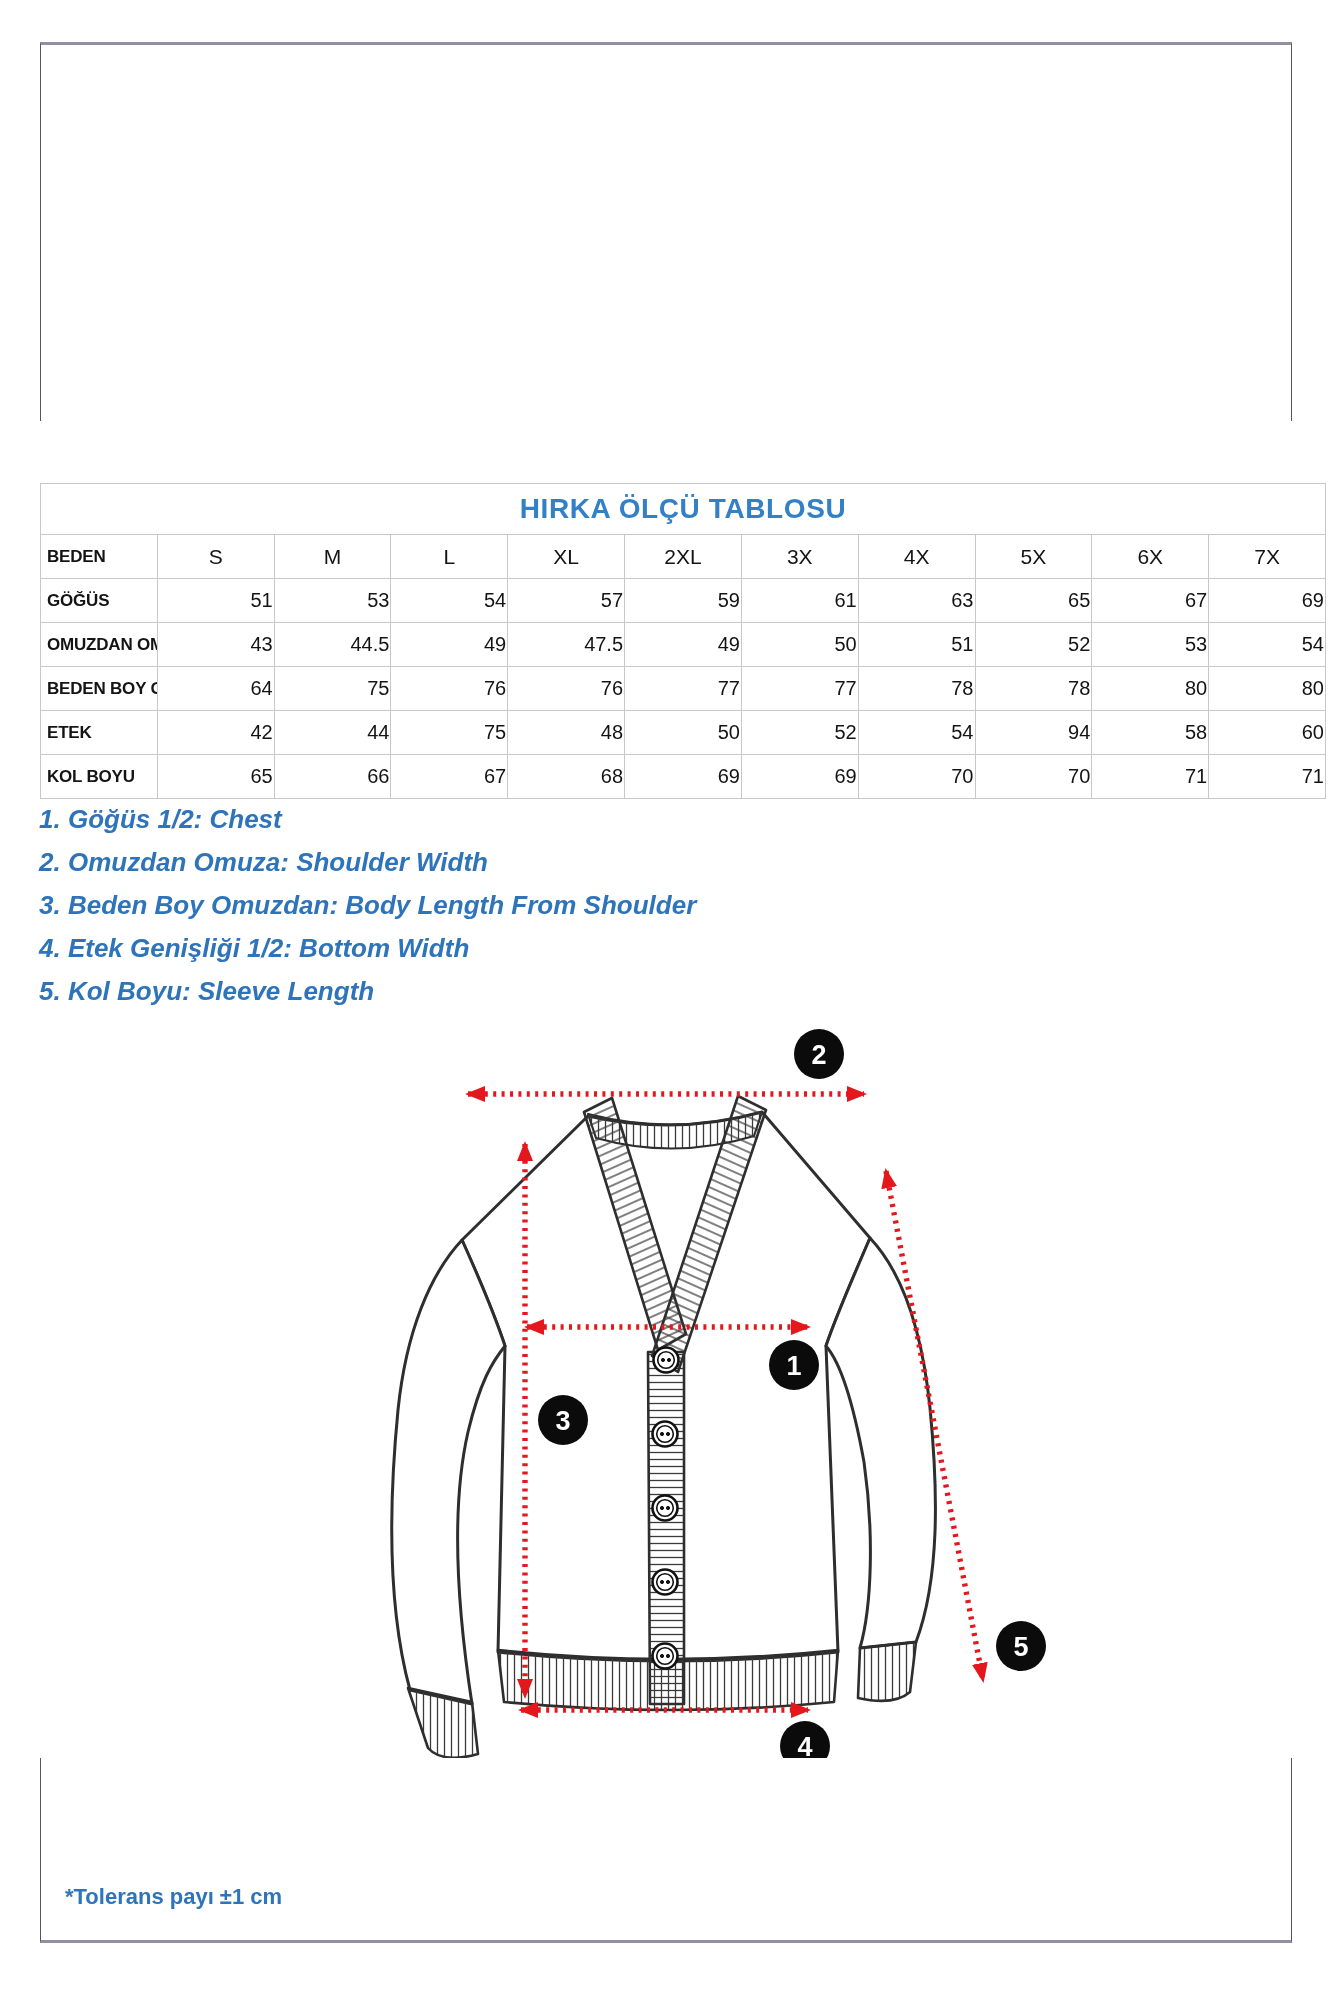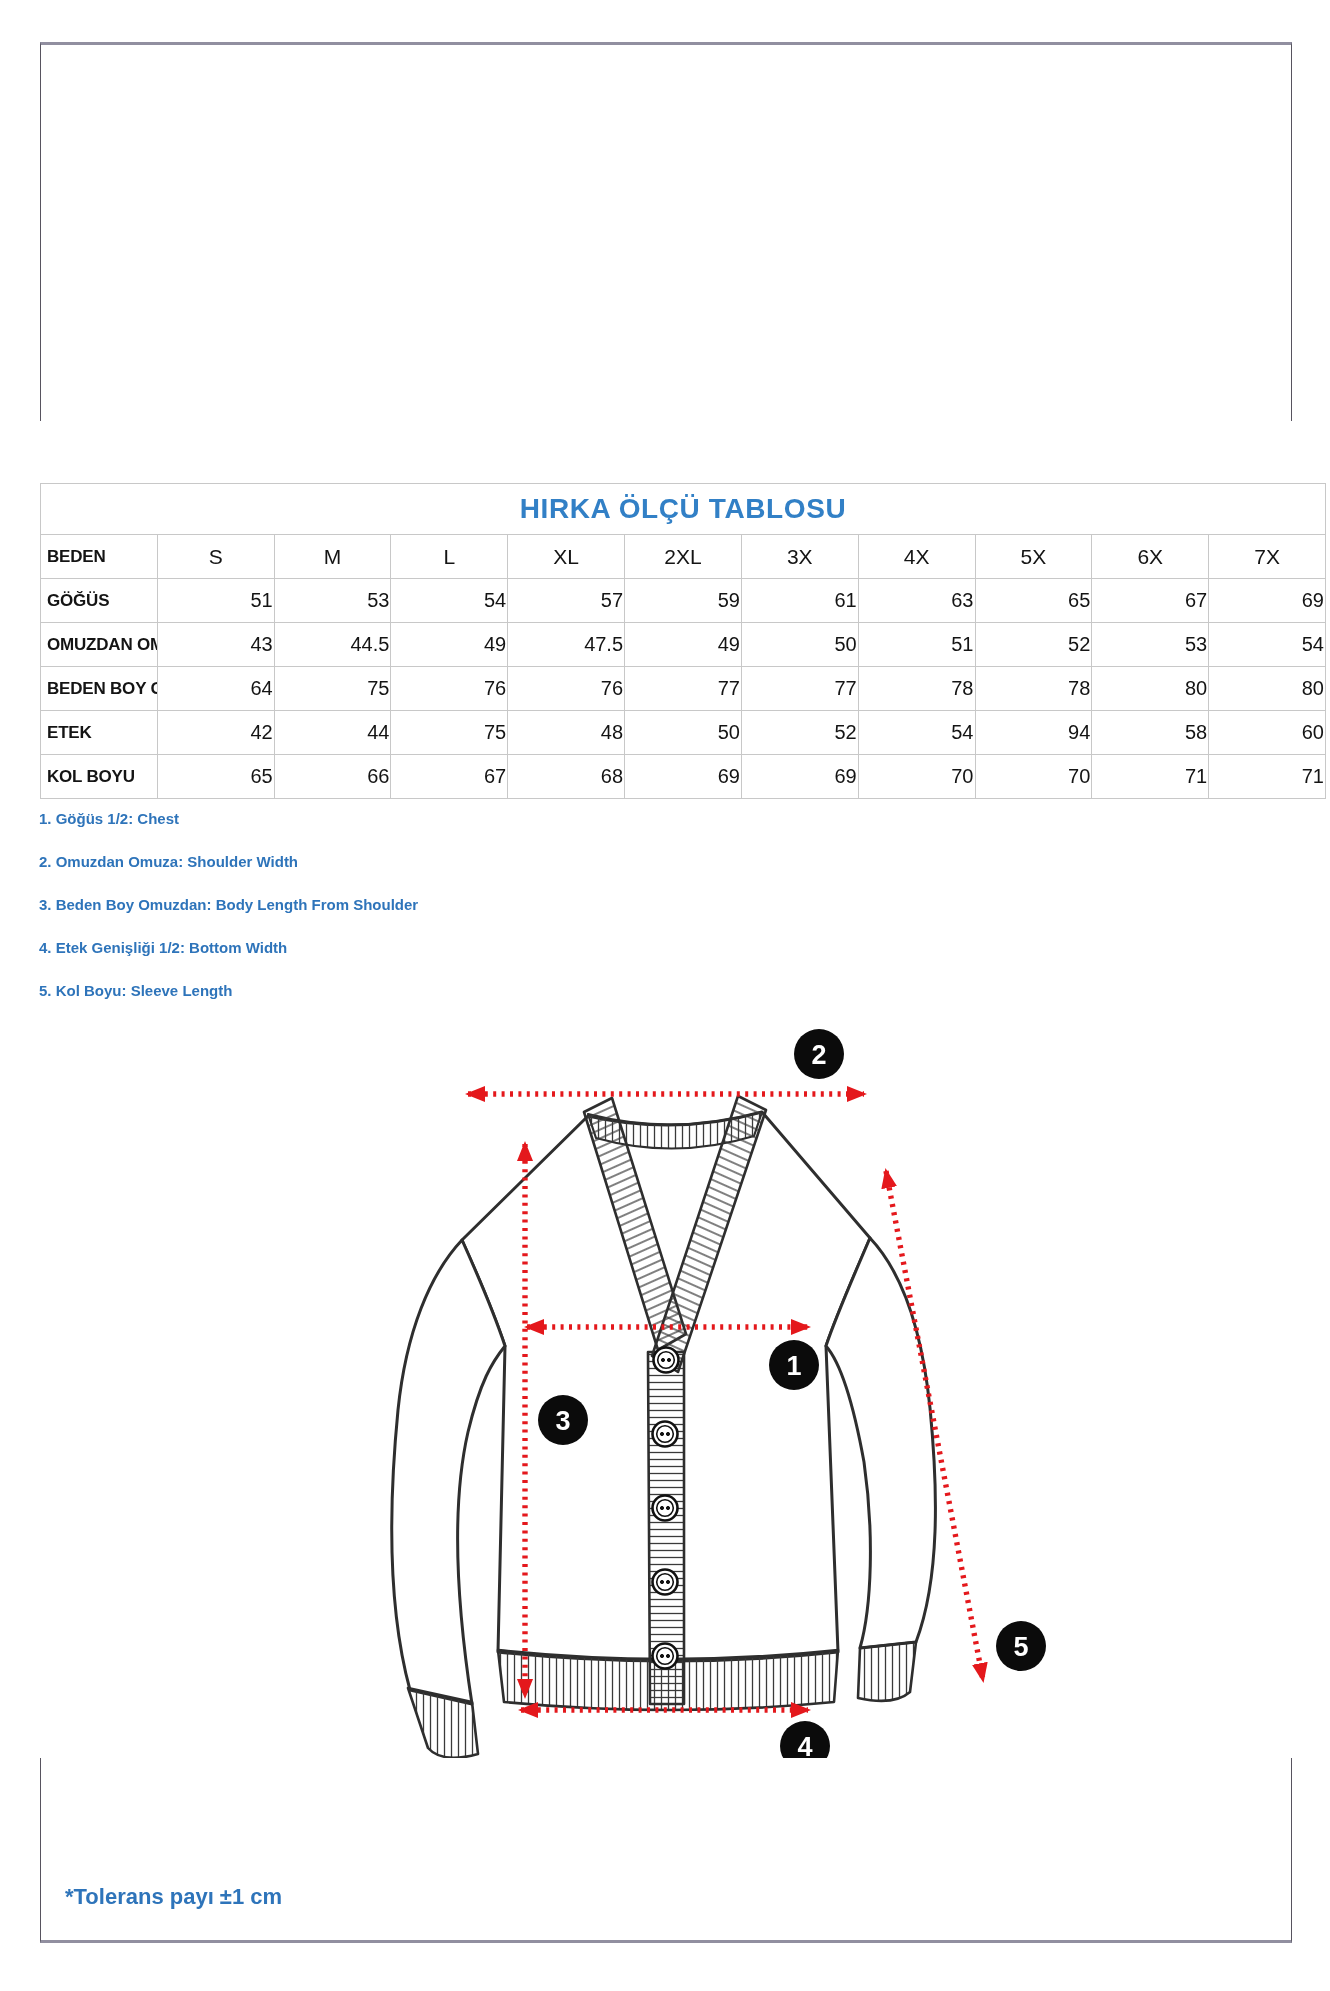--- a/index.html
+++ b/index.html
@@ -28,21 +28,21 @@
   .size-table td.lbl{
     height:41px;font-weight:700;font-size:17px;padding-left:6px;letter-spacing:-0.2px;
   }
   .size-table td.hdr{height:41px;text-align:center;font-size:21px;font-weight:400;}
   .size-table td.val{height:41px;text-align:right;font-size:20px;font-weight:400;}
   
   .legend{
     position:absolute;left:39px;top:806px;margin:0;padding:0;list-style:none;
   }
   .legend li{
-    margin:0 0 17px 0;font-size:15px;line-height:26px;font-weight:600;color:#2e74ba;
+    margin:0 0 17px 0;font-size:26px;line-height:26px;font-weight:600;color:#2e74ba;font-style:italic;
   }
   
   .diagram-svg{position:absolute;left:250px;top:995px;}
   
   .bottom-box{
     position:absolute;left:40px;top:1758px;width:1250px;height:182px;
     border-bottom:3px solid #918fa0;border-left:1px solid #57545f;border-right:1px solid #57545f;
     background:#ffffff;
   }
   .footnote{

